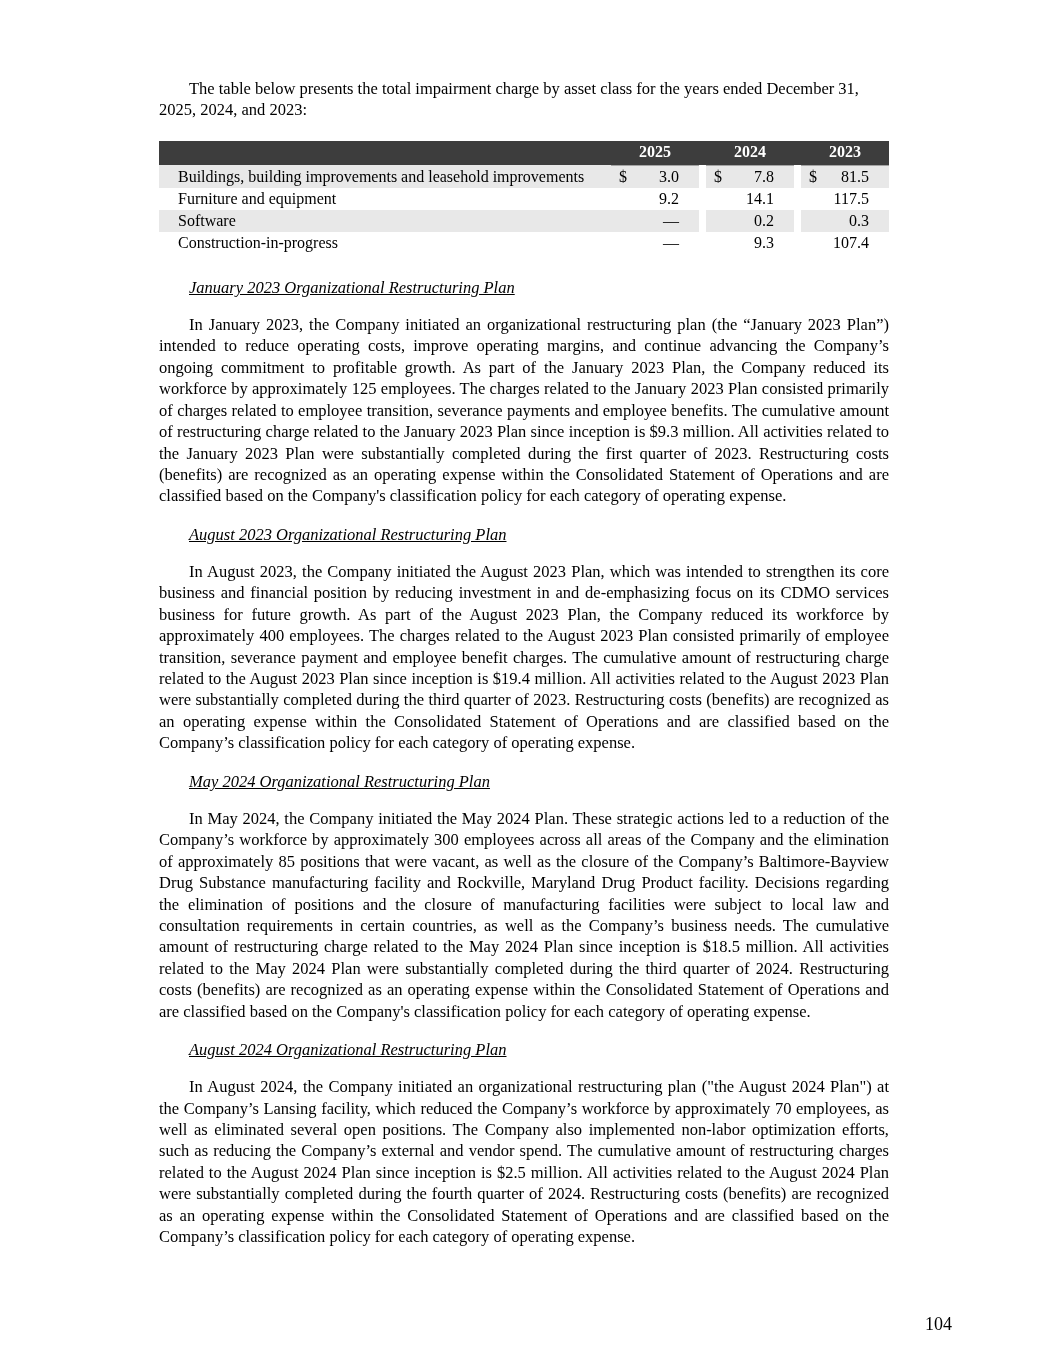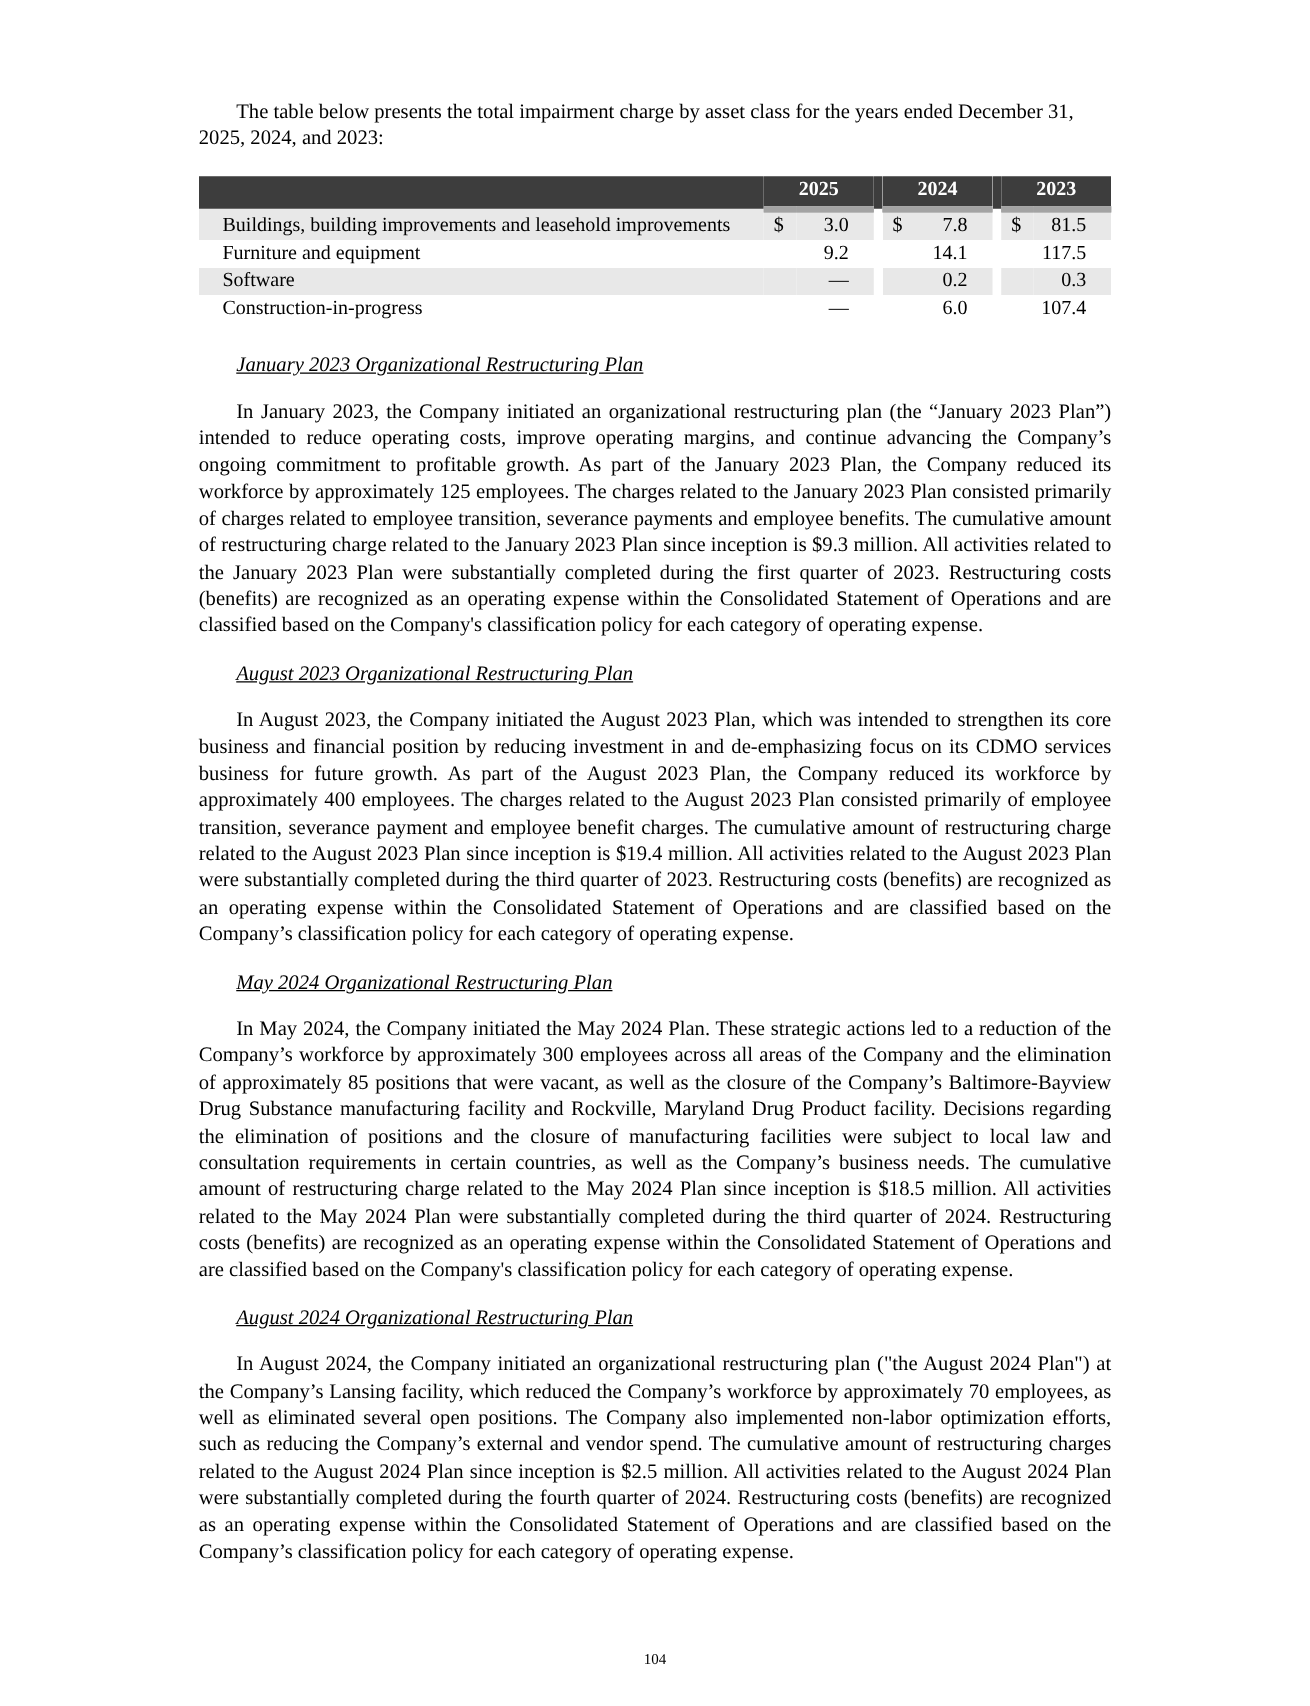--- a/index.html
+++ b/index.html
@@ -38,21 +38,21 @@
   .c-g { width: 7px; }
   .hdr th { background: #3d3d3d; color: #fff; font-weight: bold; }
   .span-hdr {
     text-align: center;
     padding: 5px 6px 3px 6px;
     border-bottom: 1px solid #ffffff;
   }
   .yrs .yr {
     text-align: center;
     padding: 2px 6px 4px 6px;
-    border-bottom: 5px solid #a3a3a3;
+    border-bottom: 1px solid #a3a3a3;
   }
   .shade td { background: #e8e8e8; }
   .shade td.gap { background: #ffffff; }
   td.lbl { text-align: left; padding-left: 19px; }
   td.d   { text-align: left; padding-left: 8px; }
   td.v   { text-align: right; padding-right: 20px; }
   .total td.lbl { padding-left: 16px; }
   .total td.d, .total td.v {
     border-top: 1px solid #000;
     border-bottom: 3px double #000;
@@ -75,22 +75,22 @@
     line-height: 1.3;
     text-align: justify;
     text-indent: 30px;
     margin: 0 0 18px 0;
   }
   .pagenum {
     position: absolute;
     left: 0;
     right: 0;
     bottom: 30px;
-    text-align: center;
-    font-size: 12px;
+    text-align: right;
+    font-size: 18px;
   }
 </style>
 </head>
 <body>
 
 <div class="page">
 
   <p class="intro">The table below presents the total impairment charge by asset class for the years ended December 31, 2025, 2024, and 2023:</p>
 
   <table class="fin-table">
@@ -148,21 +148,21 @@
         <td class="gap"></td>
         <td class="d"></td>
         <td class="v">0.3</td>
       </tr>
       <tr>
         <td class="lbl">Construction-in-progress</td>
         <td class="d"></td>
         <td class="v">—</td>
         <td class="gap"></td>
         <td class="d"></td>
-        <td class="v">6.0</td>
+        <td class="v">9.3</td>
         <td class="gap"></td>
         <td class="d"></td>
         <td class="v">107.4</td>
       </tr>
     </tbody>
   </table>
 
 
   <h3 class="sub-title">January 2023 Organizational Restructuring Plan</h3>
   <p class="body-para">In January 2023, the Company initiated an organizational restructuring plan (the “January 2023 Plan”) intended to reduce operating costs, improve operating margins, and continue advancing the Company’s ongoing commitment to profitable growth. As part of the January 2023 Plan, the Company reduced its workforce by approximately 125 employees. The charges related to the January 2023 Plan consisted primarily of charges related to employee transition, severance payments and employee benefits. The cumulative amount of restructuring charge related to the January 2023 Plan since inception is $9.3 million. All activities related to the January 2023 Plan were substantially completed during the first quarter of 2023. Restructuring costs (benefits) are recognized as an operating expense within the Consolidated Statement of Operations and are classified based on the Company's classification policy for each category of operating expense.</p>

